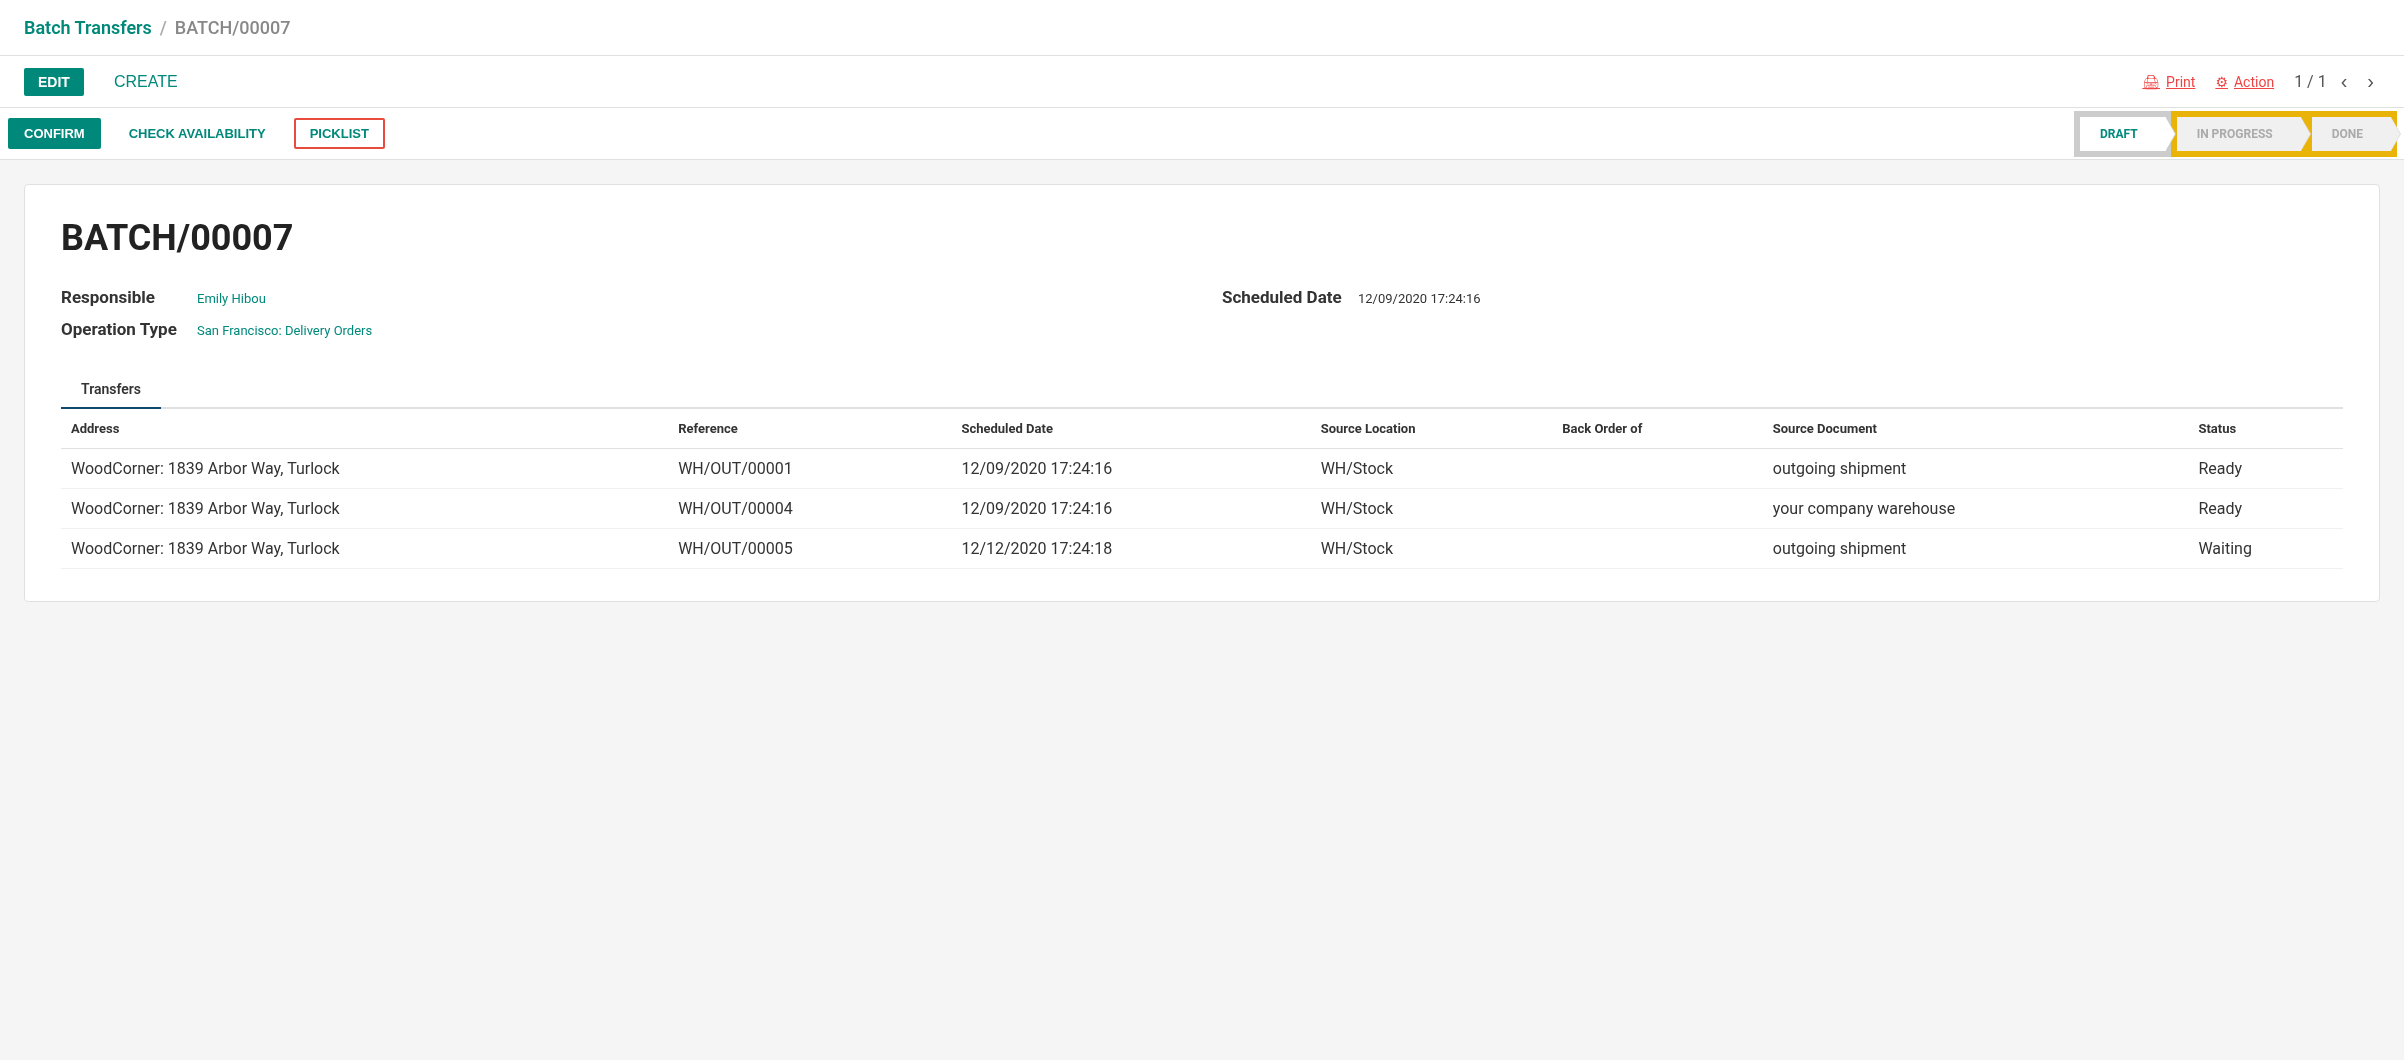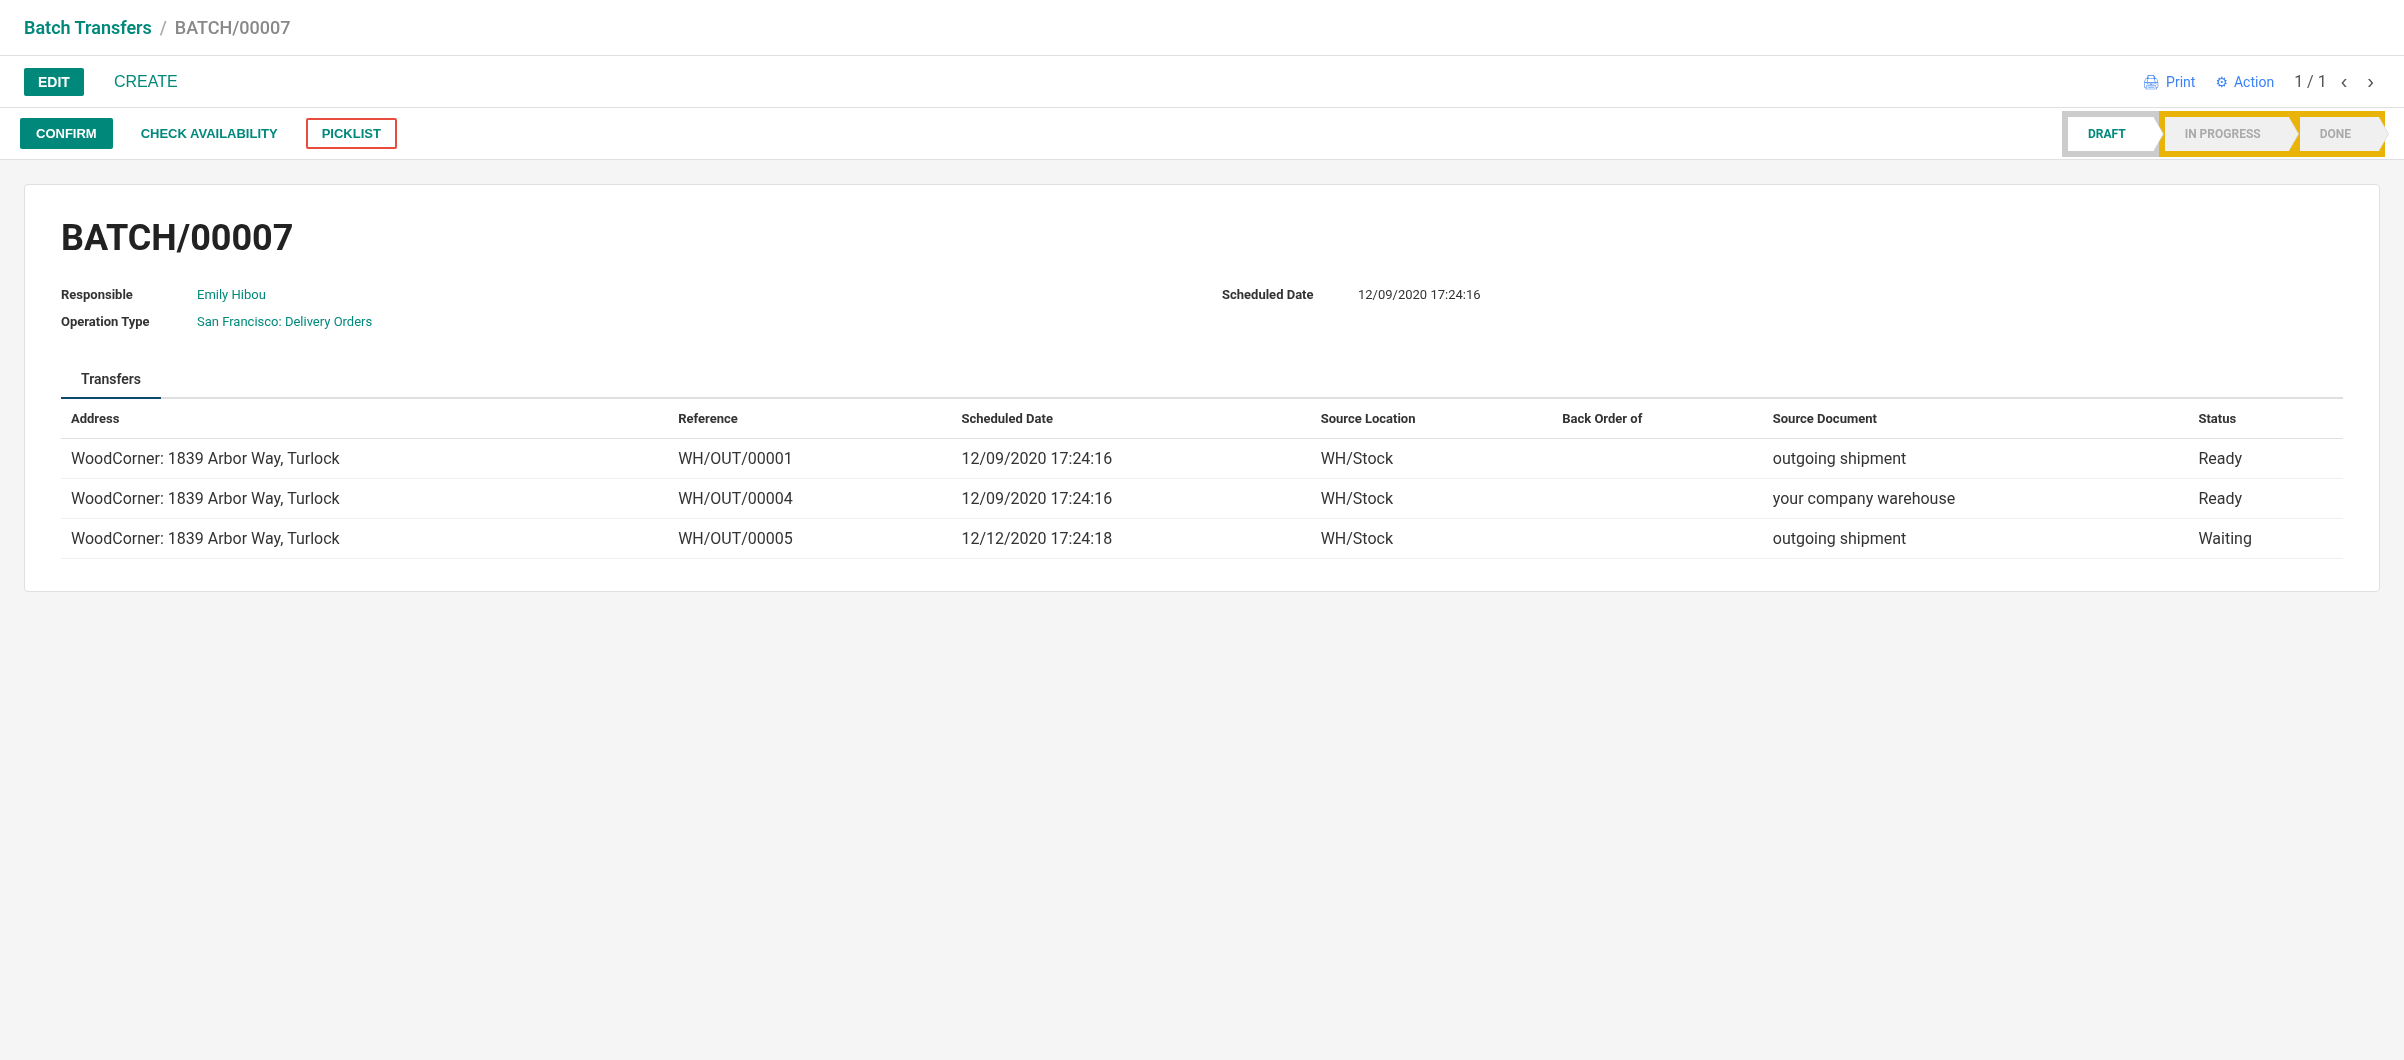--- a/index.html
+++ b/index.html
@@ -71,43 +71,44 @@
     }
     .toolbar-actions {
       display: flex;
       align-items: center;
       gap: 20px;
     }
     .toolbar-print, .toolbar-action {
       display: flex;
       align-items: center;
       gap: 6px;
-      color: #3b82f6;
+      color: #ef4444;
       cursor: pointer;
       font-size: 14px;
+      text-decoration: underline;
     }
     .pagination {
       display: flex;
       align-items: center;
       gap: 8px;
       color: #555;
       font-size: 16px;
     }
     .pag-btn {
       background: none;
       border: none;
       cursor: pointer;
       color: #555;
       font-size: 16px;
       padding: 2px 6px;
     }
     .action-bar {
       background: #fff;
       border-bottom: 1px solid #e0e0e0;
-      padding: 0 20px;
+      padding: 0 8px;
       display: flex;
       align-items: center;
       height: 52px;
       gap: 12px;
     }
     .btn-confirm {
       background: #00897b;
       color: #fff;
       border: none;
       padding: 8px 16px;
@@ -213,21 +214,21 @@
       margin-bottom: 32px;
     }
     .field-group {
       display: flex;
       align-items: baseline;
       gap: 16px;
     }
     .field-label {
       font-weight: 700;
       color: #333;
-      font-size: 13px;
+      font-size: 17px;
       min-width: 120px;
     }
     .field-value {
       color: #00897b;
       font-size: 13px;
     }
     .field-value-plain {
       color: #333;
       font-size: 13px;
     }

